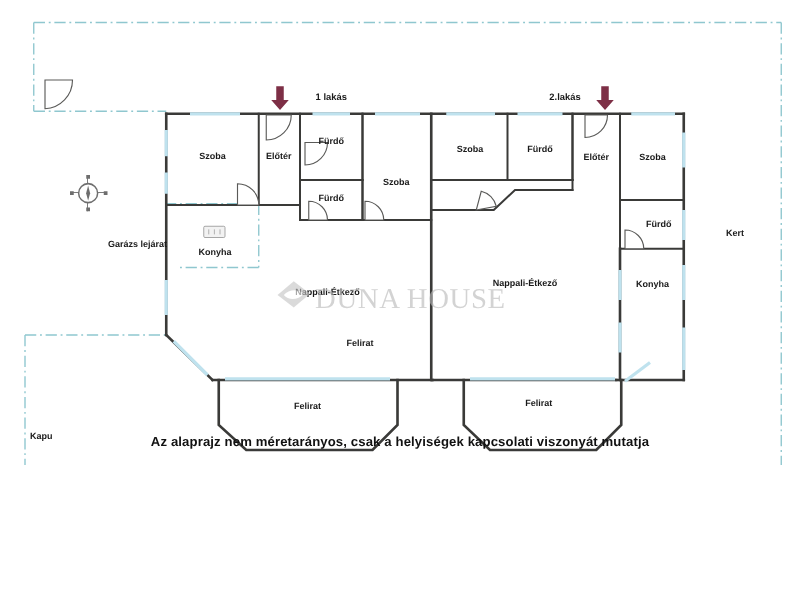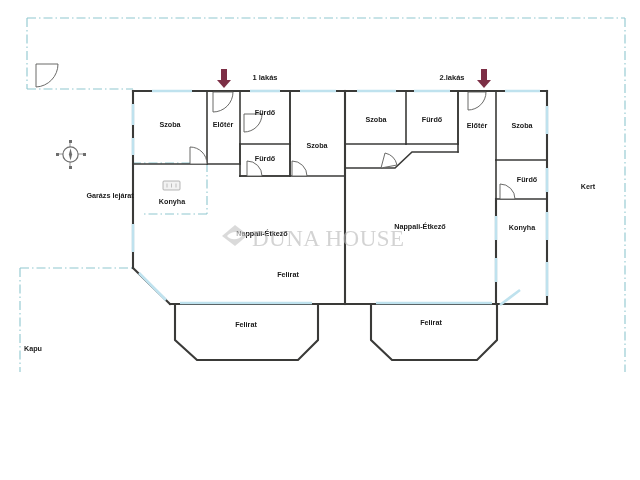--- a/index.html
+++ b/index.html
@@ -336,14 +336,15 @@
   </svg>
 
   <svg id="watermark" viewBox="0 0 200 34">
     <g>
       <path class="wm-logo" d="M 14 3 L 27 13 L 14 24 L 1 14 Z"></path>
       <path class="wm-logo-inner" d="M 6 14 C 10 9, 18 9, 22 13 C 18 18, 10 19, 6 14 Z"></path>
     </g>
     <text class="wm-text" x="31" y="24">DUNA HOUSE</text>
   </svg>
 
+  <div class="caption">Az alaprajz nem méretarányos, csak a helyiségek kapcsolati viszonyát mutatja</div>
 
 </div>
 
 </body></html>

